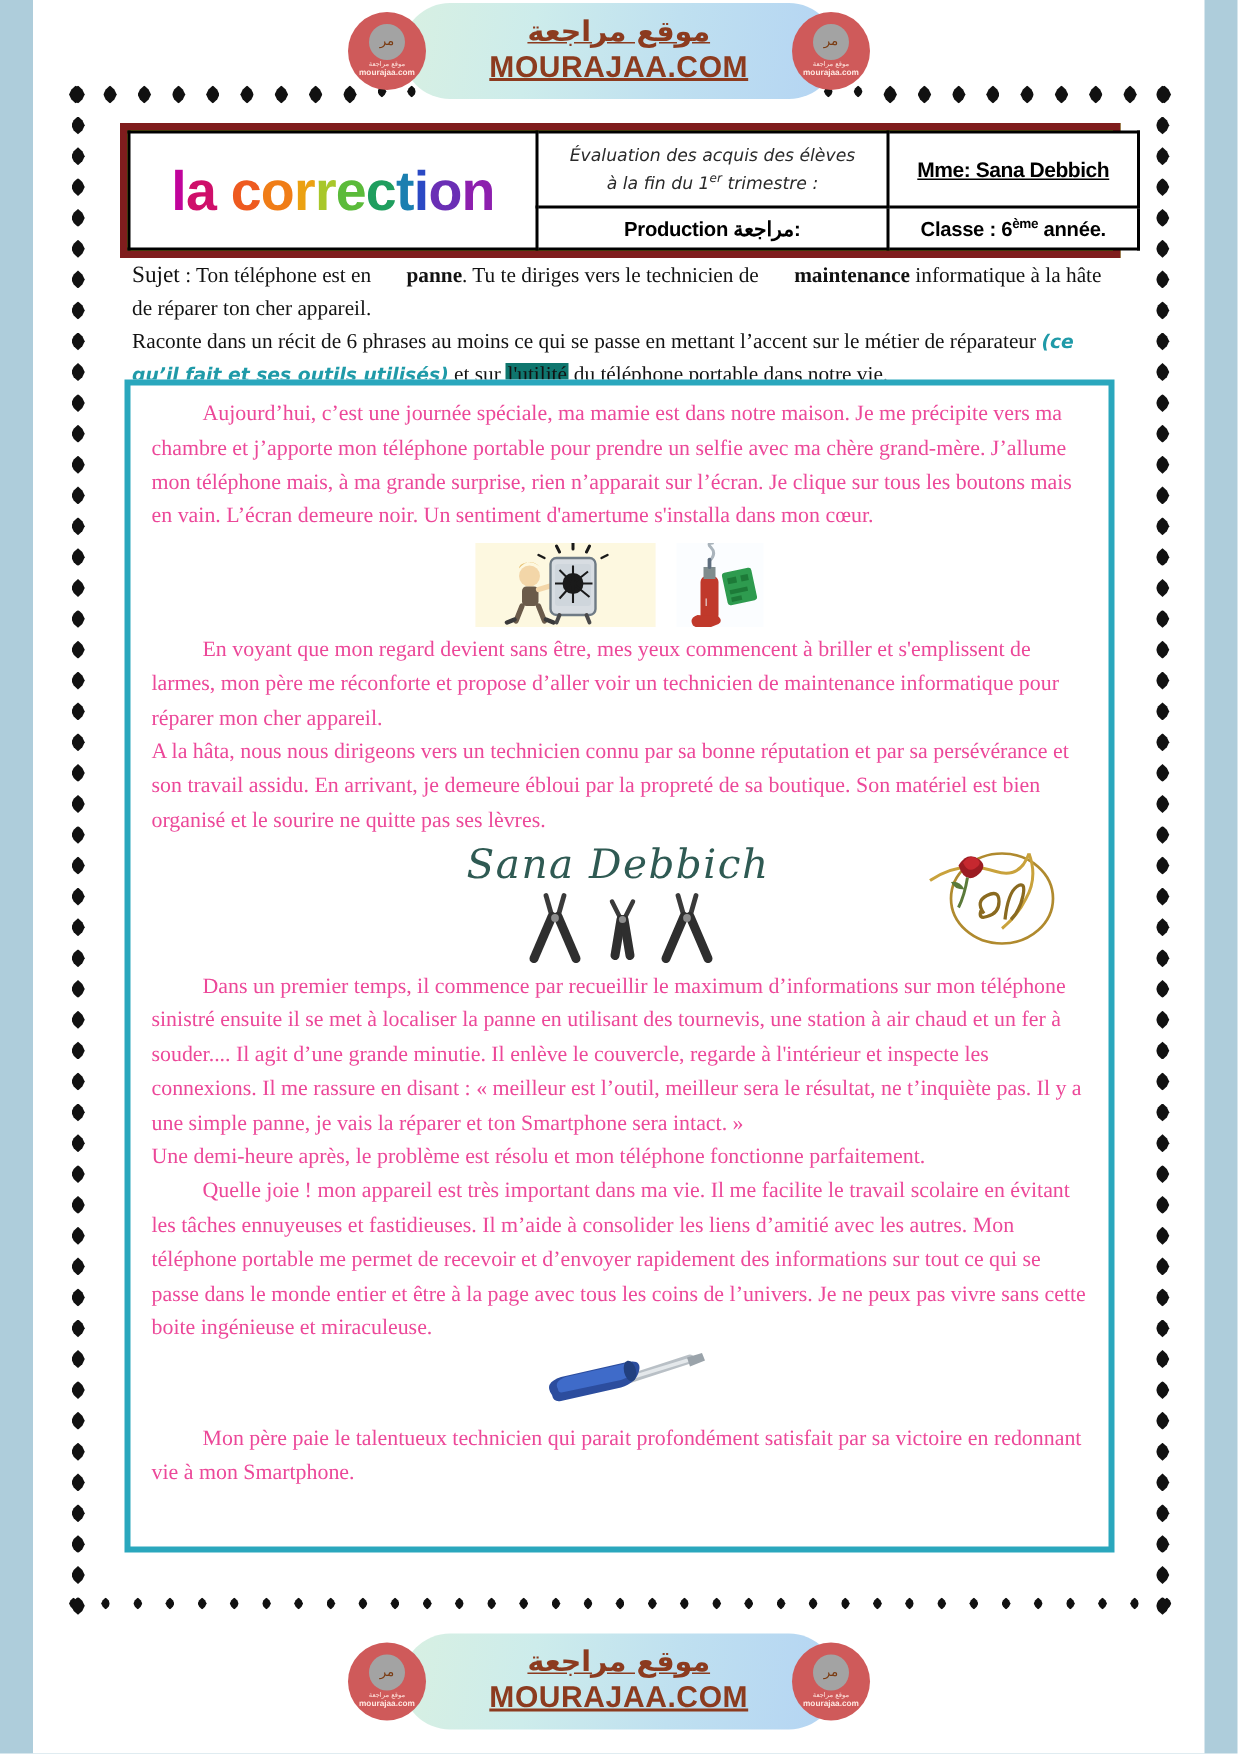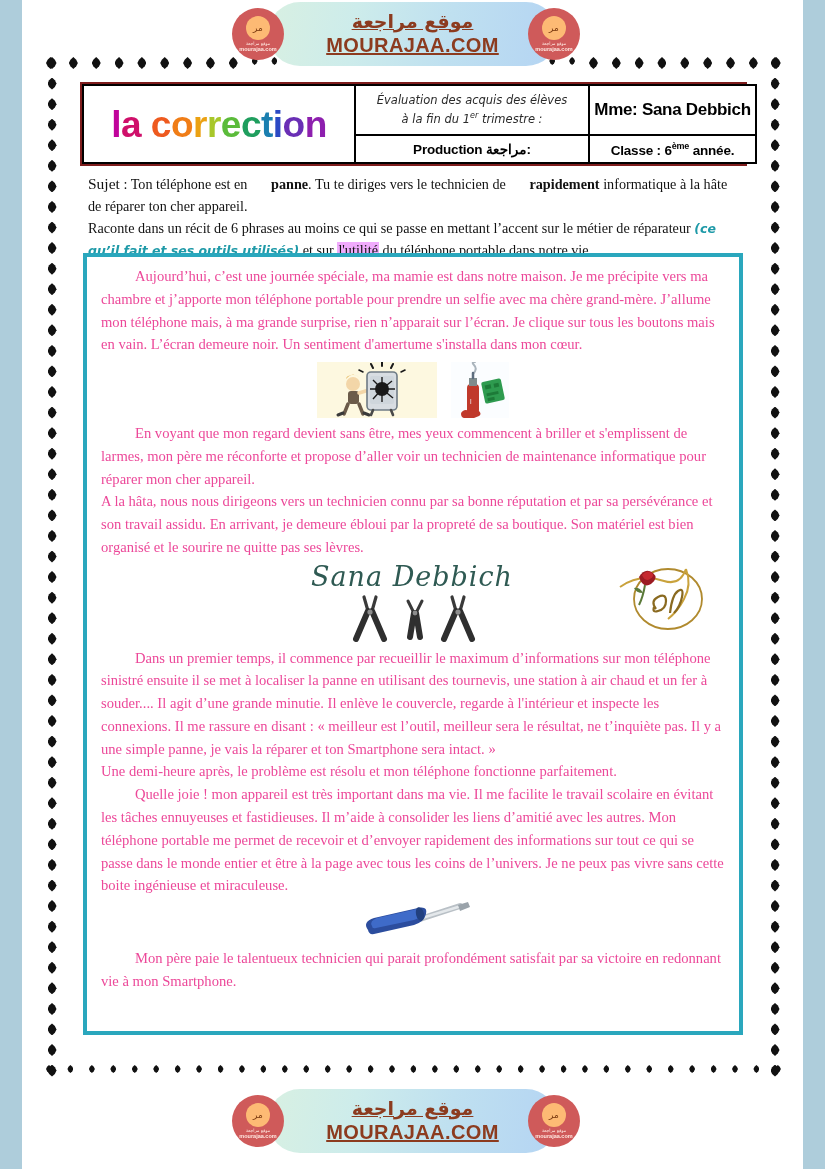--- a/index.html
+++ b/index.html
@@ -82,21 +82,21 @@
     display: flex;
     flex-direction: column;
     align-items: center;
     justify-content: center;
   }
   .banner.bottom .logo-badge { top: 12px; }
   .logo-badge.left  { left: 232px; }
   .logo-badge.right { left: 528px; }
   .logo-inner {
     width: 24px; height: 24px; border-radius: 50%;
-    background: #fdba74;
+    background: #a3a3a3;
     display: flex; align-items: center; justify-content: center;
     font-family: "DejaVu Sans", sans-serif;
     font-size: 9px; color: #7a3a10; direction: rtl;
     overflow: hidden;
   }
   .logo-ar {
     font-family: "DejaVu Sans", sans-serif;
     font-size: 4.5px; color: #ffe7e0; direction: rtl; margin-top: 2px;
     line-height: 1.1; white-space: nowrap;
   }
@@ -143,21 +143,21 @@
     flex: 0 0 auto;
   }
   .bead.sm { width: 6px; height: 8px; }
 
   
   .header-table-wrap {
     position: absolute;
     left: 80px;
     top: 82px;
     width: 667px;
-    border: 2px solid #7f1d1d;
+    border: 5px solid #7f1d1d;
     box-sizing: border-box;
     background: #84cc16;
     z-index: 10;
   }
   .header-table {
     border-collapse: collapse;
     width: 100%;
     table-layout: fixed;
   }
   .header-table td {
@@ -200,22 +200,23 @@
     font-size: 11.5px;
     font-style: italic;
     color: #2a2a2a;
     line-height: 1.6;
     padding: 4px 6px;
   }
   .eval-text sup { font-size: 8px; }
   .mme-text {
     font-family: "Liberation Sans", sans-serif;
     font-weight: bold;
-    font-size: 17px;
+    font-size: 14px;
     letter-spacing: -0.3px;
+    text-decoration: underline;
   }
   .prod-text, .cls-text {
     font-family: "Liberation Sans", sans-serif;
     font-weight: bold;
     font-size: 13.5px;
     letter-spacing: -0.2px;
   }
   .cls-text sup { font-size: 9px; }
 
   
@@ -235,21 +236,21 @@
   }
   .bld { font-weight: bold; margin-left: 20px; }
   .teal-italic {
     color: #1f9aa8;
     font-style: italic;
     font-family: "DejaVu Sans", sans-serif;
     font-size: 12.5px;
     font-weight: bold;
   }
   .hl-blue {
-    background: #f0abfc;
+    background: #0f766e;
     padding: 0 1px;
   }
 
   
   .essay-box {
     position: absolute;
     left: 83px;
     top: 253px;
     width: 660px;
     height: 782px;
@@ -548,21 +549,21 @@
       <td class="cell-cls">
         <div class="cls-text"><span>Classe : 6</span><sup>ème</sup><span> année.</span></div>
       </td>
     </tr>
   </tbody>
     </table>
 </div>
 
 <div class="subject">
   <p>
-    <span class="sujet-label">Sujet</span><span> : </span><span>Ton téléphone est en </span><span class="bld">panne</span><span>. Tu te diriges vers le technicien de </span><span class="bld">rapidement</span><span> informatique à la hâte de réparer ton cher appareil.</span>
+    <span class="sujet-label">Sujet</span><span> : </span><span>Ton téléphone est en </span><span class="bld">panne</span><span>. Tu te diriges vers le technicien de </span><span class="bld">maintenance</span><span> informatique à la hâte de réparer ton cher appareil.</span>
   </p>
   <p>
     <span>Raconte dans un récit de 6 phrases au moins ce qui se passe en mettant l’accent sur le métier de réparateur </span><span class="teal-italic">(ce qu’il fait et ses outils utilisés)</span><span> et sur </span><span class="hl-blue">l'utilité</span><span> du téléphone portable dans notre vie.</span>
   </p>
 </div>
 
 <div class="essay-box">
 
   <p class="ind">Aujourd’hui, c’est une journée spéciale, ma mamie est dans notre maison. Je me précipite vers ma chambre et j’apporte mon téléphone portable  pour prendre un selfie avec ma chère grand-mère. J’allume mon téléphone mais, à ma grande surprise, rien n’apparait sur l’écran. Je clique sur tous les boutons mais en vain. L’écran demeure noir. Un sentiment d'amertume s'installa dans mon cœur.</p>
 

